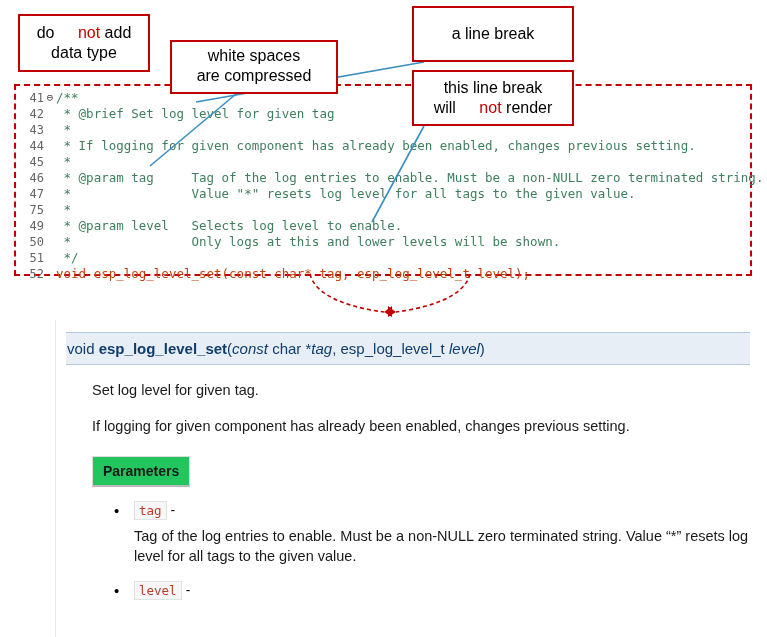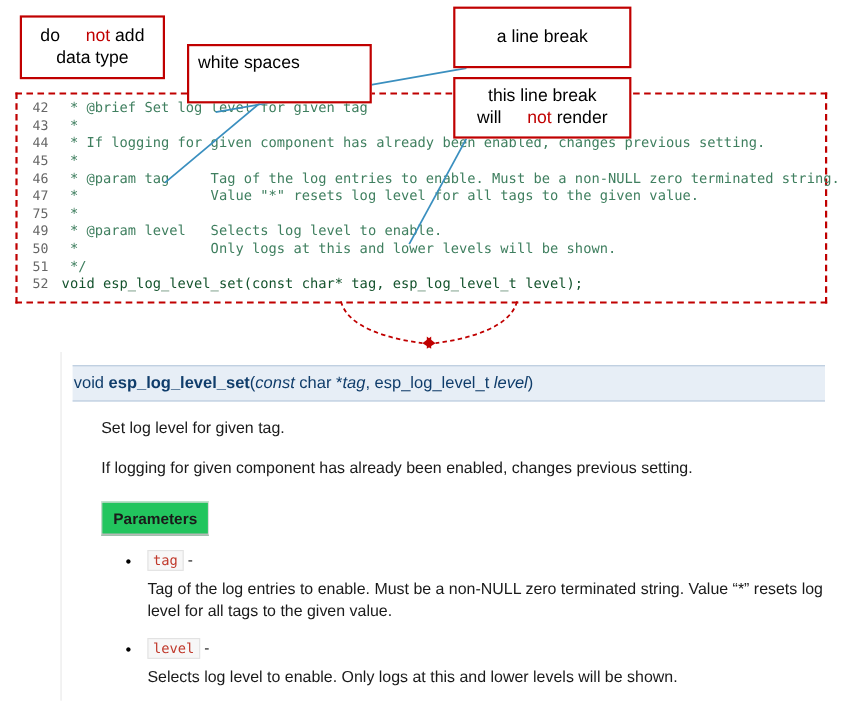--- a/index.html
+++ b/index.html
@@ -41,21 +41,22 @@
     display: flex;
     flex-direction: column;
     justify-content: center;
   }
   #callout-whitespace {
     left: 170px;
     top: 40px;
     width: 168px;
     height: 54px;
     display: flex;
-    justify-content: space-between;
+    flex-direction: column;
+    justify-content: flex-end;
   }
   #callout-linebreak-render {
     left: 412px;
     top: 6px;
     width: 162px;
     height: 56px;
     display: flex;
     flex-direction: column;
     justify-content: center;
   }
@@ -116,21 +117,21 @@
     font-size: 11px;
   }
   .code-text {
     white-space: pre;
     color: #3f7f5f;
   }
   .code-text.comment {
     color: #3f7f5f;
   }
   .code-text.codeline {
-    color: #14532d;
+    color: #c2410c;
     text-align: right;
   }
 
   
   #arrows {
     position: absolute;
     left: 280px;
     top: 272px;
     width: 220px;
     height: 46px;
@@ -228,33 +229,35 @@
   <line x1="424" y1="126" x2="372" y2="222" stroke="#3a8fbf" stroke-width="1.6"></line>
 </svg>
 
 <div class="callout" id="callout-datatype">
   <div><span>do </span><span class="hl">not</span><span> add</span></div>
   <div>data type</div>
 </div>
 
 <div class="callout" id="callout-whitespace">
   <div>white spaces</div>
+  <div>are  compressed</div>
 </div>
 
 <div class="callout" id="callout-linebreak-render">
   <div>a line break</div>
 </div>
 
 <div class="callout" id="callout-linebreak-norender">
   <div>this line break</div>
   <div><span>will </span><span class="hl">not</span><span> render</span></div>
 </div>
 
 <div id="code-panel">
   <div id="code-lines">
+    <div class="code-row"><span class="ln">41</span><span class="fold">⊖</span><span class="code-text comment">/**</span></div>
     <div class="code-row"><span class="ln">42</span><span class="fold"></span><span class="code-text comment"> * @brief Set log level for given tag</span></div>
     <div class="code-row"><span class="ln">43</span><span class="fold"></span><span class="code-text comment"> *</span></div>
     <div class="code-row"><span class="ln">44</span><span class="fold"></span><span class="code-text comment"> * If logging for given component has already been enabled, changes previous setting.</span></div>
     <div class="code-row"><span class="ln">45</span><span class="fold"></span><span class="code-text comment"> *</span></div>
     <div class="code-row"><span class="ln">46</span><span class="fold"></span><span class="code-text comment"> * @param tag     Tag of the log entries to enable. Must be a non-NULL zero terminated string.</span></div>
     <div class="code-row"><span class="ln">47</span><span class="fold"></span><span class="code-text comment"> *                Value "*" resets log level for all tags to the given value.</span></div>
     <div class="code-row"><span class="ln">75</span><span class="fold"></span><span class="code-text comment"> *</span></div>
     <div class="code-row"><span class="ln">49</span><span class="fold"></span><span class="code-text comment"> * @param level   Selects log level to enable.</span></div>
     <div class="code-row"><span class="ln">50</span><span class="fold"></span><span class="code-text comment"> *                Only logs at this and lower levels will be shown.</span></div>
     <div class="code-row"><span class="ln">51</span><span class="fold"></span><span class="code-text comment"> */</span></div>
@@ -280,16 +283,15 @@
 
   <div class="param-item">
     <span class="bullet">•</span>
     <span class="param-name">tag</span><span class="param-dash">-</span>
     <div class="param-desc">Tag of the log entries to enable. Must be a non-NULL zero terminated string. Value “*” resets log level for all tags to the given value.</div>
   </div>
 
   <div class="param-item">
     <span class="bullet">•</span>
     <span class="param-name">level</span><span class="param-dash">-</span>
-    <div class="param-desc">Selects log level to enable. Only logs at this and lower levels will be shown.</div>
   </div>
 
 </div>
 
 </body></html>

